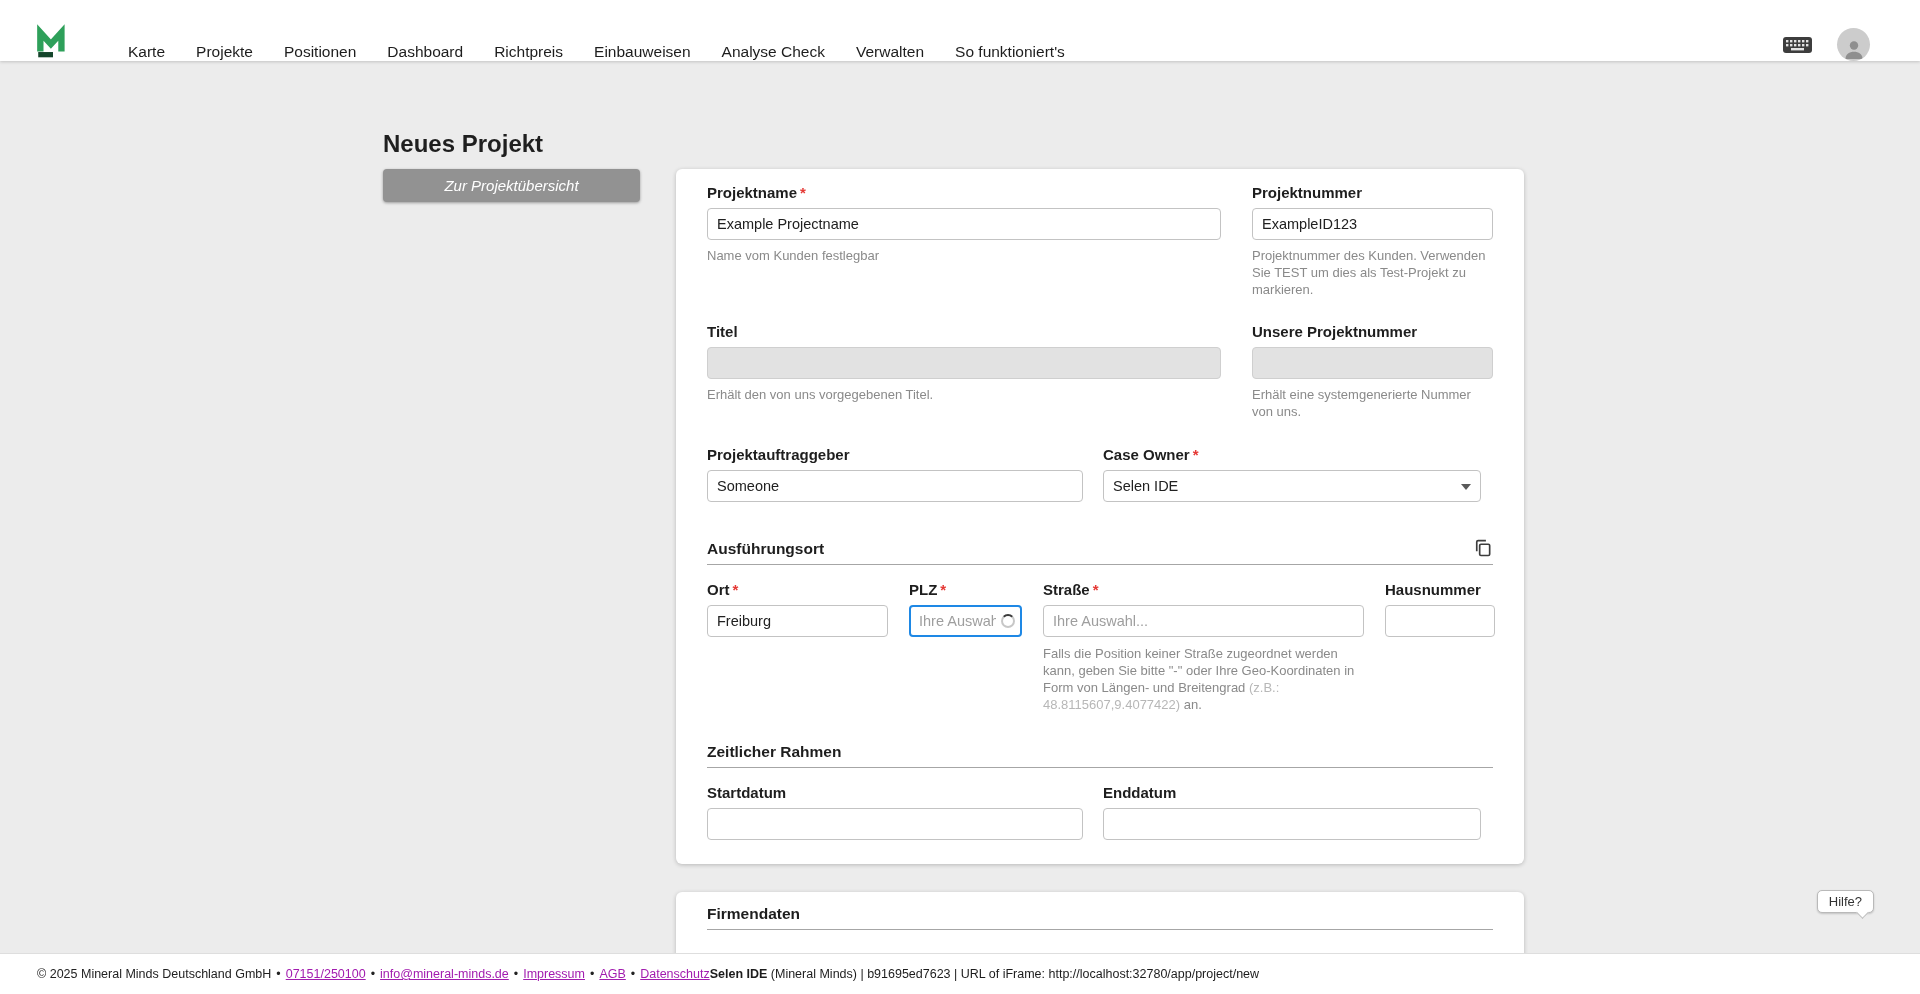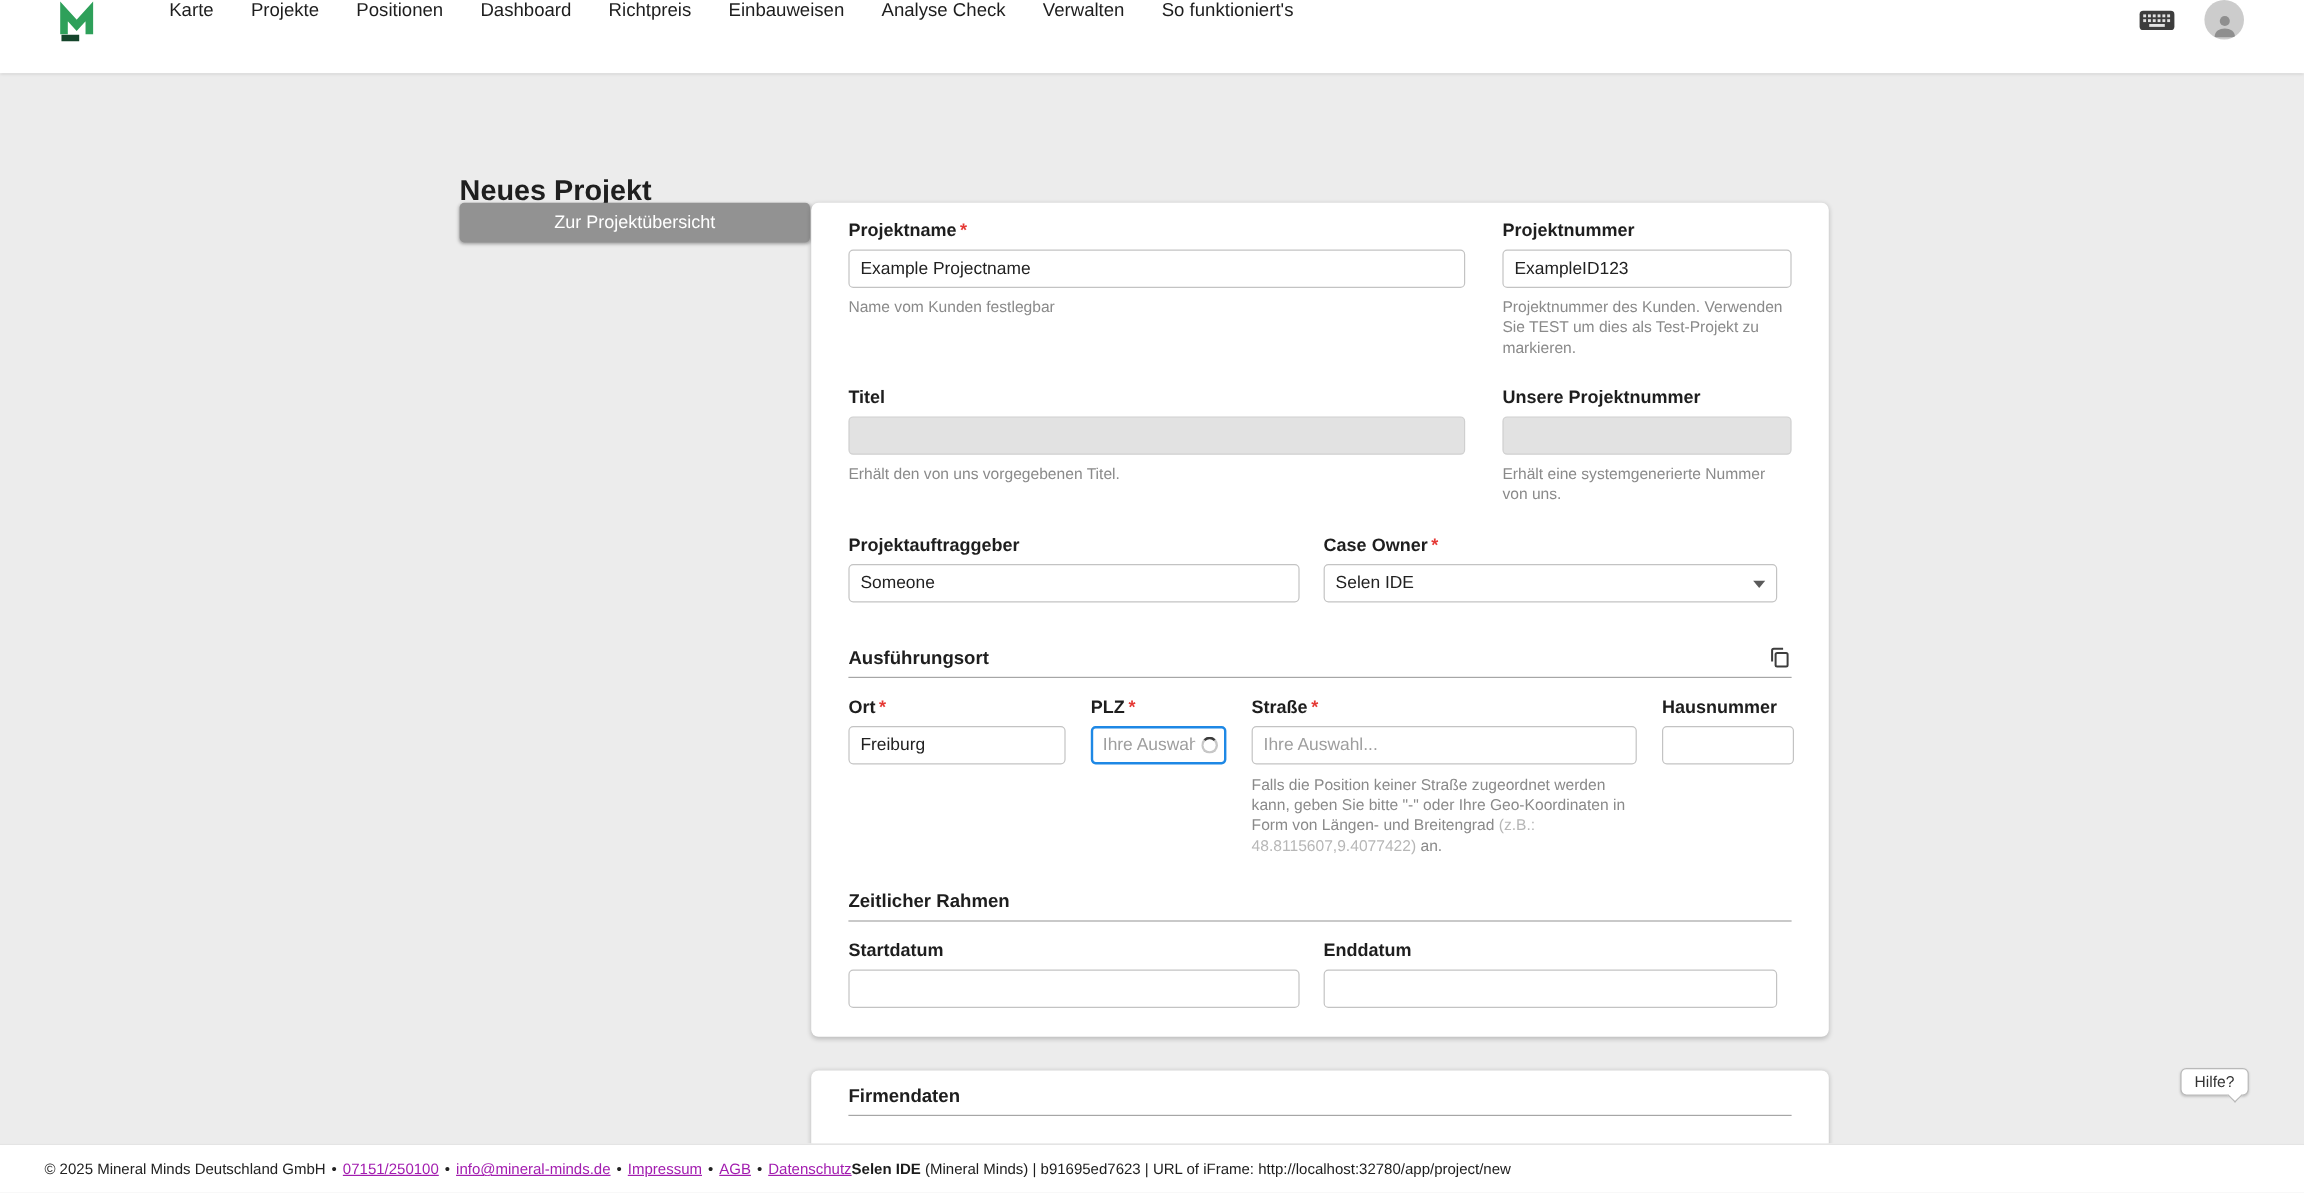--- a/index.html
+++ b/index.html
@@ -6,45 +6,45 @@
   html,body { margin:0; padding:0; }
   body {
     width:1920px; height:994px; overflow:hidden;
     font-family:"Liberation Sans", sans-serif;
     background:#ececec; color:#212121;
     position:relative;
   }
 
   
   .navbar {
-    height:61px; background:#ffffff; display:flex; align-items:flex-start;
-    padding-left:47px; box-shadow:0 1px 3px rgba(0,0,0,0.18);
+    height:61px; background:#ffffff; display:flex; align-items:flex-end;
+    padding-left:34px; box-shadow:0 1px 3px rgba(0,0,0,0.18);
     position:relative; z-index:30;
   }
   .logo { width:38px; height:38px; display:block; cursor:pointer; }
   .nav { display:flex; gap:31px; margin-left:56px; align-items:center; }
   .nav-item { font-size:15.5px; color:#1d1d1d; cursor:pointer; white-space:nowrap; }
   .nav-right { margin-left:auto; display:flex; align-items:center; gap:24px; padding-right:50px; }
   .kbd-icon { display:block; cursor:pointer; }
   .avatar {
     width:33px; height:33px; border-radius:50%; background:#cccccc;
     display:flex; align-items:flex-end; justify-content:center; overflow:hidden; cursor:pointer;
   }
 
   
   main { position:relative; height:892px; overflow:hidden; }
   .page-title {
-    position:absolute; left:383px; top:68px;
+    position:absolute; left:383px; top:52px;
     font-size:24px; font-weight:600; color:#1f1f1f; line-height:30px;
   }
   .btn-back {
-    position:absolute; left:383px; top:108px; width:292px; height:33px;
+    position:absolute; left:383px; top:108px; width:257px; height:33px;
     background:#929292; color:#ffffff; border:none; border-radius:4px;
     font-family:inherit; font-size:15px; display:flex; align-items:center; justify-content:center;
-    box-shadow:0 1px 3px rgba(0,0,0,0.35); cursor:pointer;
+    box-shadow:0 1px 3px rgba(0,0,0,0.35); cursor:pointer;font-style:italic;
   }
 
   .cards { position:absolute; left:676px; top:108px; width:848px; display:flex; flex-direction:column; gap:28px; }
   .card {
     background:#ffffff; border-radius:6px; box-shadow:0 1px 4px rgba(0,0,0,0.22);
   }
   .card1 { padding:15px 31px 24px; }
   .card2 { padding:12px 31px; height:68px; overflow:hidden; }
 
   .grid-2a { display:grid; grid-template-columns:514px 241px; column-gap:31px; }

